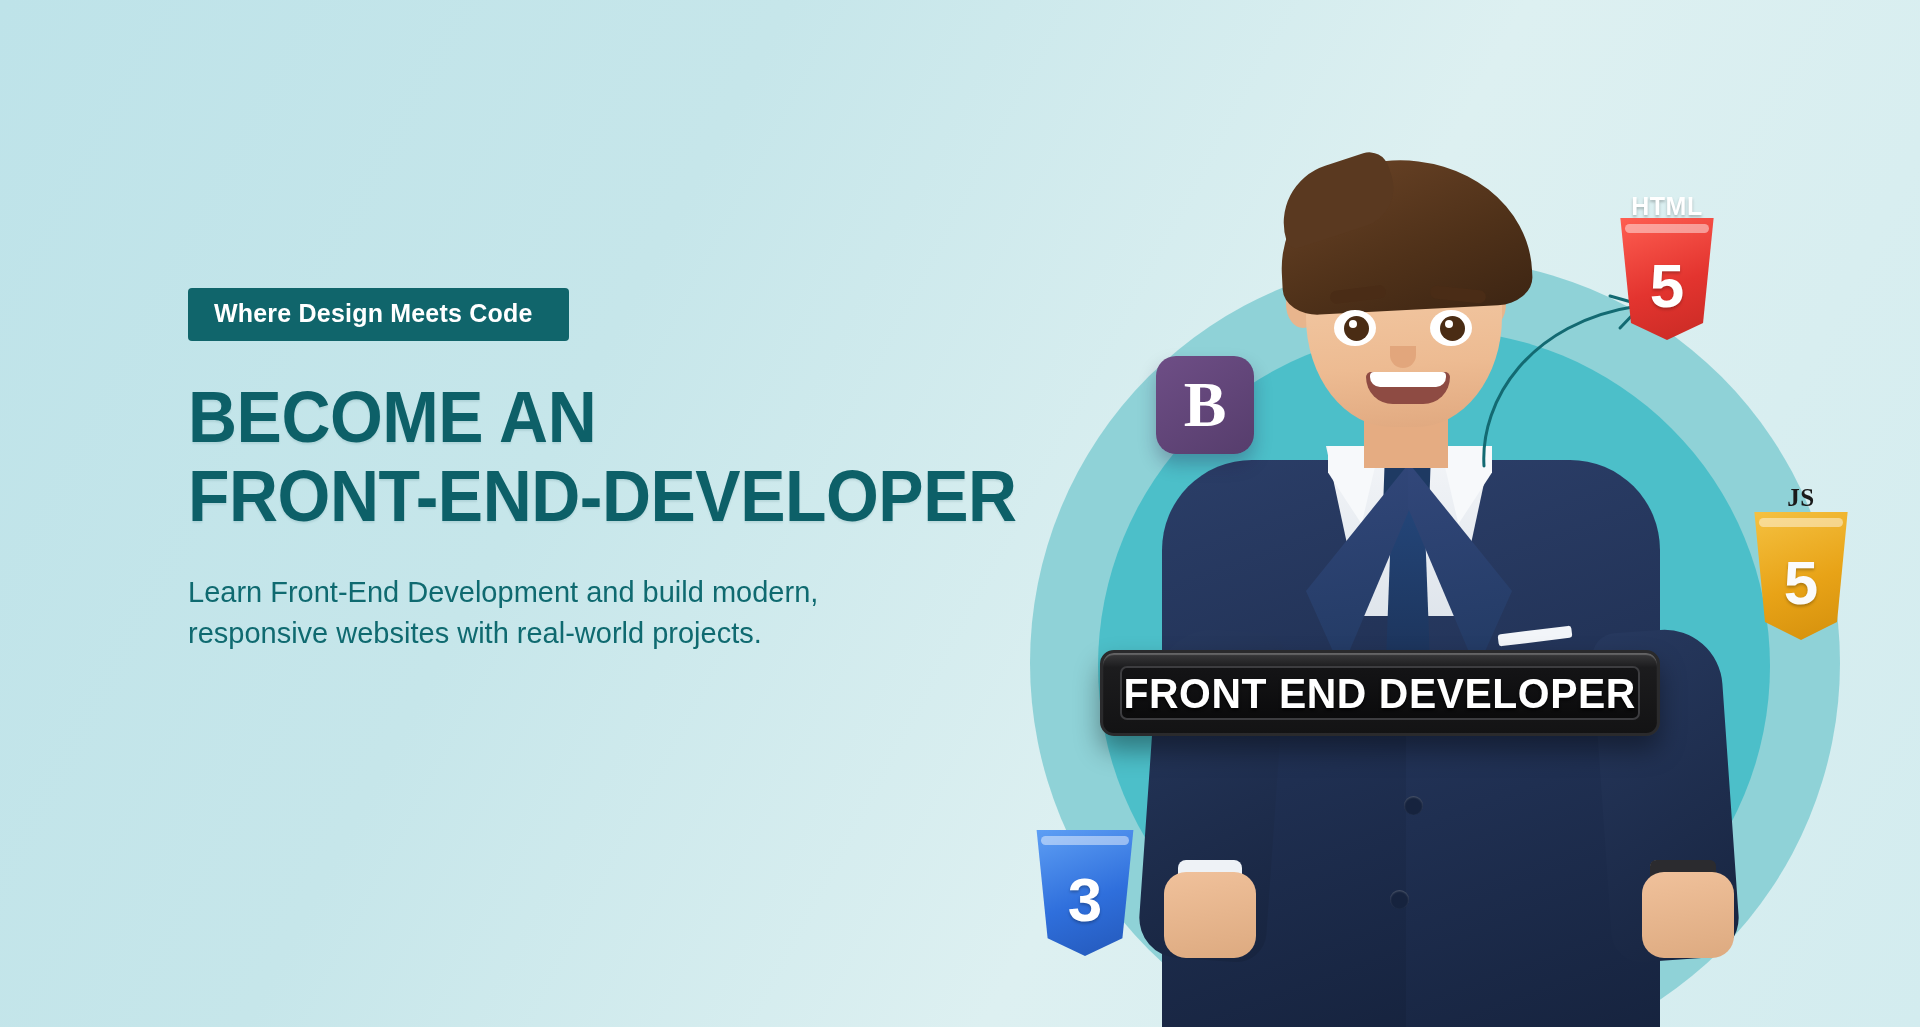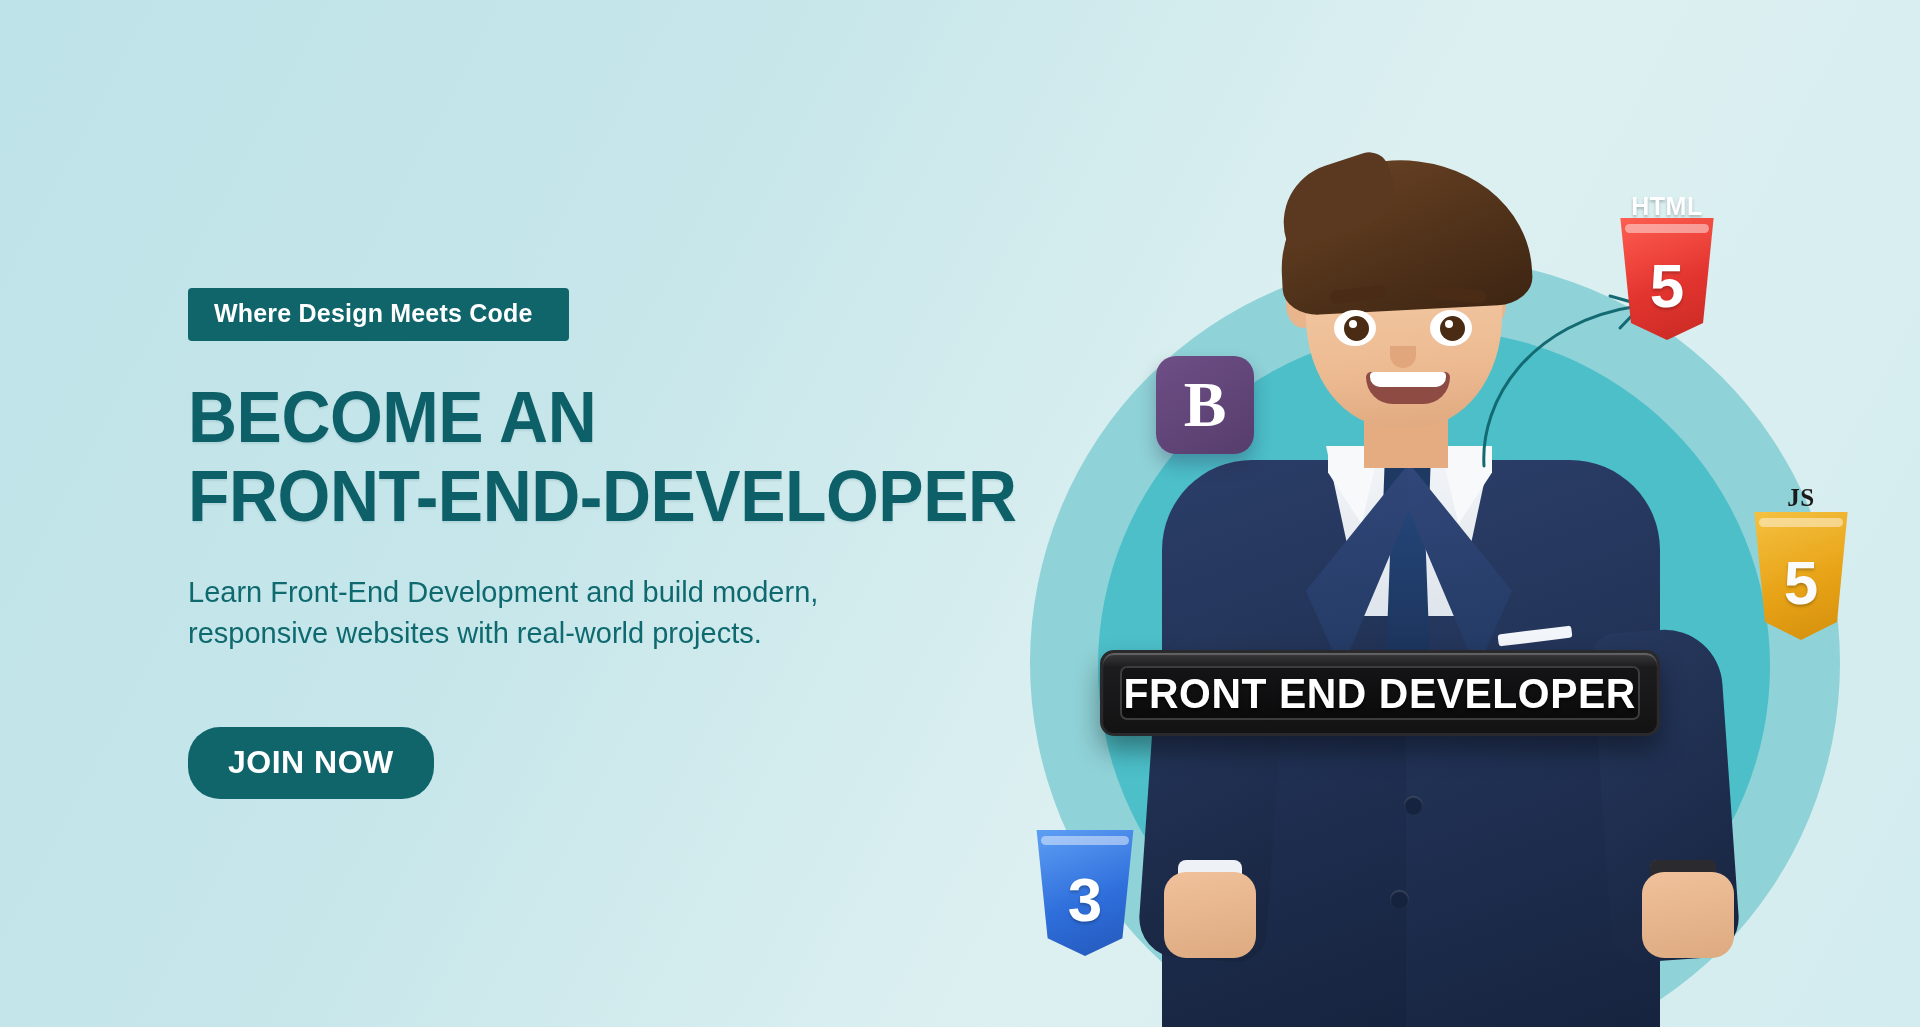--- a/index.html
+++ b/index.html
@@ -262,21 +262,20 @@
 
     <div class="eyebrow-pill">Where Design Meets Code</div>
 
     <h1 class="headline">
       <span class="l1">BECOME AN</span>
       <span class="l2">FRONT-END-DEVELOPER</span>
     </h1>
 
     <p class="subtitle">Learn Front-End Development and build modern, responsive websites with real-world projects.</p>
 
-    <button class="cta">JOIN NOW</button>
   </div>
 
   <div class="hero">
 
     <div class="jacket-l"></div>
     <div class="jacket-r"></div>
 
     <div class="shirt"></div>
     <div class="collar-l"></div>
     <div class="collar-r"></div>

